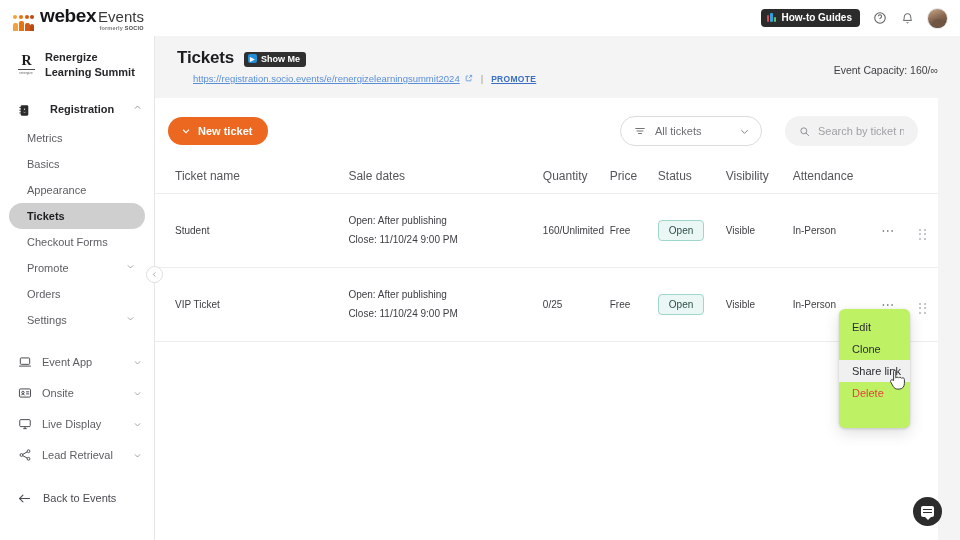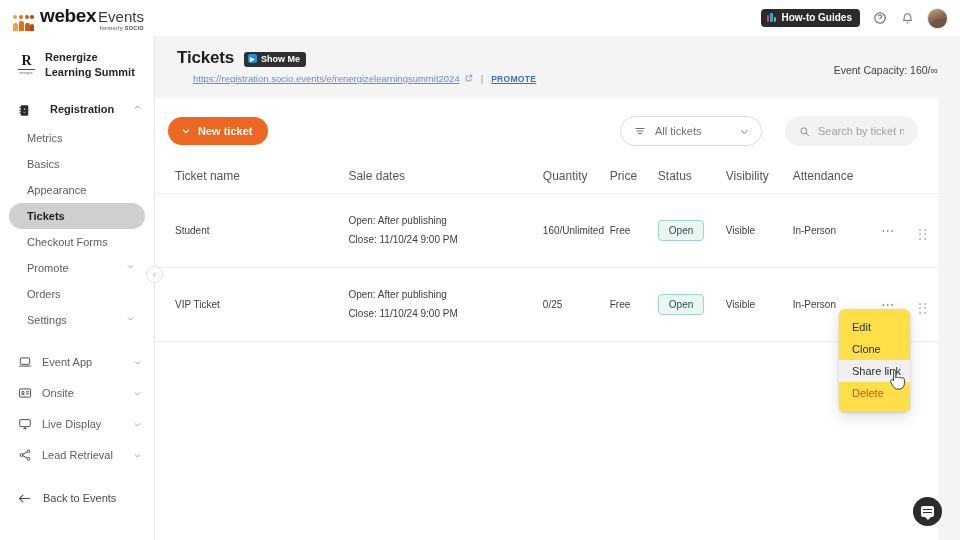--- a/index.html
+++ b/index.html
@@ -203,23 +203,23 @@
   }
   .dots-btn { color:#6a6a70; font-size:13px; letter-spacing:1px; cursor:pointer; line-height:1;}
   .drag-handle {
     display:inline-grid; grid-template-columns: 2px 2px; gap:2.5px 3px; cursor:grab;
   }
   .drag-handle i { width:2px; height:2px; background:#b4b4ba; border-radius:50%; display:block; }
 
   
   .ctx-menu {
     position:absolute; left: 839px; top: 309px; width: 71px;
-    background:#fde047; border-radius:6px;
+    background:#bef264; border-radius:6px;
     box-shadow: 0 1px 3px rgba(0,0,0,.16), 0 5px 16px rgba(0,0,0,.13);
-    padding: 7px 0 8px 0; z-index: 40;
+    padding: 7px 0 24px 0; z-index: 40;
   }
   .ctx-item {
     padding: 5px 0 5px 13px; font-size: 11px; color:#2b2b31; cursor:pointer;
   }
   .ctx-item.hovered { background:#f0f0f0; }
   .ctx-item.danger { color:#e0443c; }
   .cursor-ptr { position:absolute; left:889px; top:369px; width:18px; height:22px; z-index:45; }
 
   
   .chat-fab {

